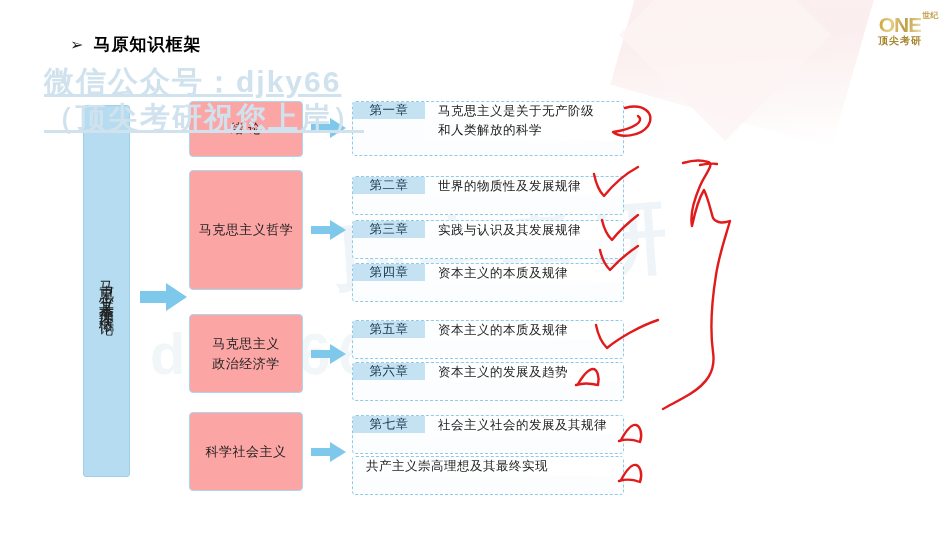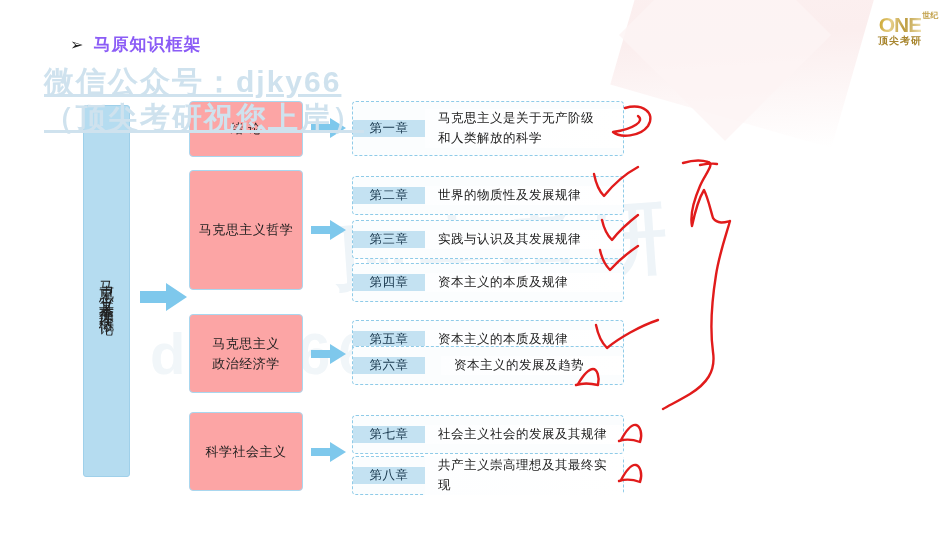--- a/index.html
+++ b/index.html
@@ -91,21 +91,21 @@
     gap: 10px;
   }
   .title-bullet {
     font-size: 16px;
     color: #222;
     line-height: 1;
   }
   .title-text {
     font-size: 17px;
     font-weight: bold;
-    color: #8b5cf6;
+    color: #000000;
     letter-spacing: 1px;
   }
 
   
   .wm {
     position: absolute;
     color: #cfe2ee;
     font-weight: bold;
     letter-spacing: 2px;
     white-space: nowrap;
@@ -196,21 +196,21 @@
   }
 
   
   .chap-row {
     position: absolute;
     left: 352px;
     width: 272px;
     border: 1px dashed #8fcbe8;
     border-radius: 4px;
     display: flex;
-    align-items: center;
+    align-items: flex-start;
     background: #fbfdfe;
     box-sizing: border-box;
   }
   .chap-tag {
     width: 72px;
     flex: 0 0 72px;
     background: #c4e2f2;
     display: flex;
     align-items: center;
     justify-content: center;
@@ -315,30 +315,29 @@
     <div class="chap-body">实践与认识及其发展规律</div>
   </div>
   <div class="chap-row" style="top:263px;height:39px;">
     <div class="chap-tag">第四章</div>
     <div class="chap-body">资本主义的本质及规律</div>
   </div>
   <div class="chap-row" style="top:320px;height:39px;">
     <div class="chap-tag">第五章</div>
     <div class="chap-body">资本主义的本质及规律</div>
   </div>
-  <div class="chap-row" style="top:346px;height:39px;gap:16px;">
+  <div class="chap-row" style="top:362px;height:39px;">
     <div class="chap-tag">第六章</div>
     <div class="chap-body">资本主义的发展及趋势</div>
   </div>
   <div class="chap-row" style="top:415px;height:39px;">
     <div class="chap-tag">第七章</div>
     <div class="chap-body">社会主义社会的发展及其规律</div>
   </div>
   <div class="chap-row" style="top:456px;height:39px;">
-    <div class="chap-tag">第八章</div>
     <div class="chap-body">共产主义崇高理想及其最终实现</div>
   </div>
 
   <div class="wm wm-1">微信公众号：djky66</div>
   <div class="wm wm-2">（顶尖考研祝您上岸）</div>
 
   <svg class="ink" viewBox="0 0 950 535">
     <g fill="none" stroke="#e11b1b" stroke-width="2.4" stroke-linecap="round" stroke-linejoin="round">
 
       <path d="M625 108 C 643 103, 656 113, 648 126 C 640 137, 620 138, 613 132 C 634 129, 645 121, 638 116"></path>

